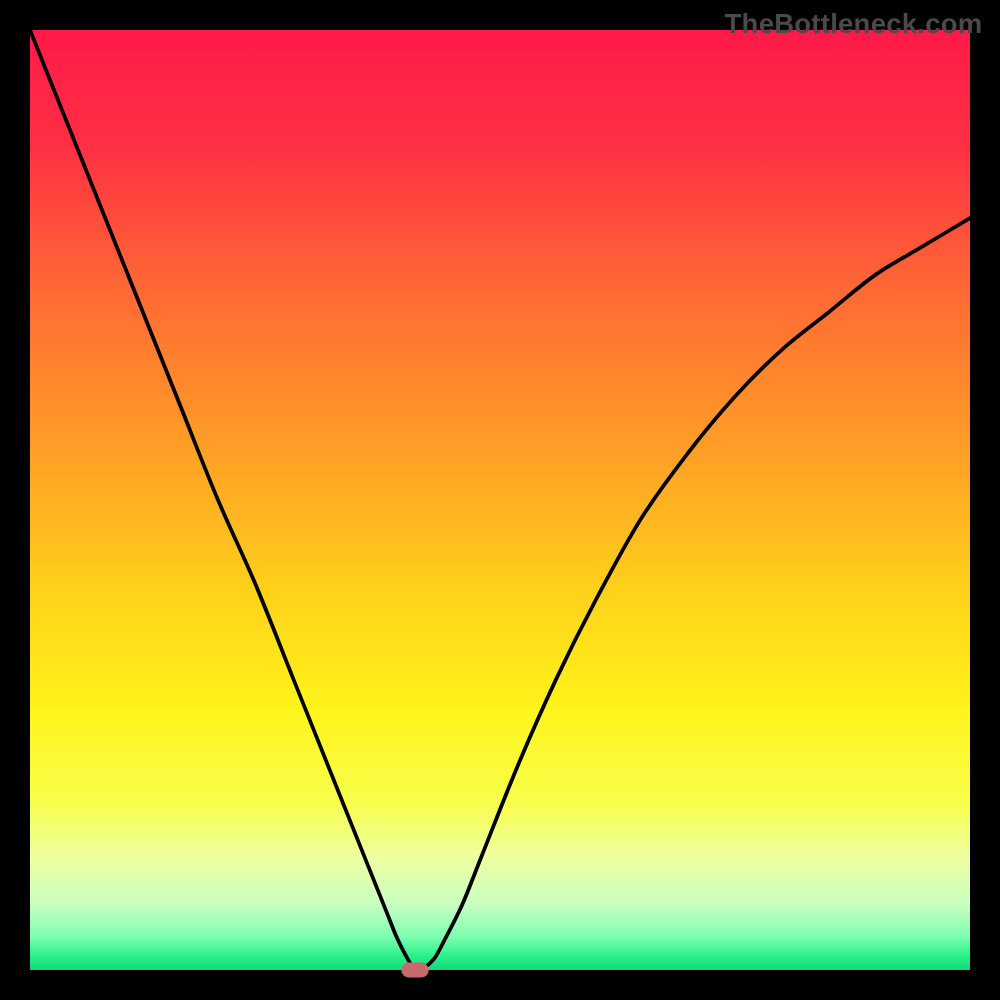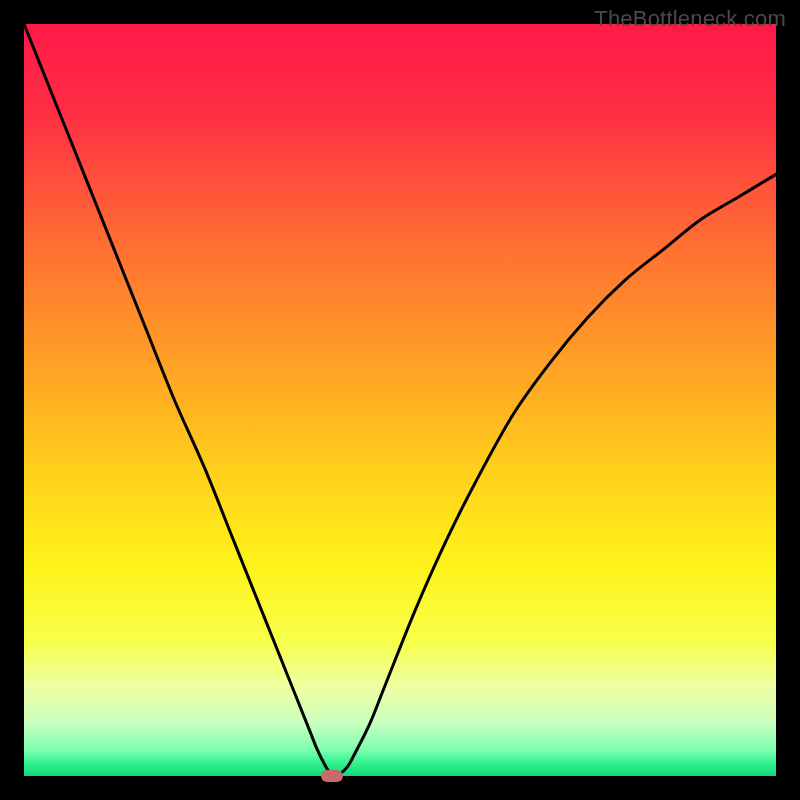--- a/index.html
+++ b/index.html
@@ -33,21 +33,21 @@
     height: 100%;
   }
   .watermark {
     position: absolute;
     top: 6px;
     right: 14px;
     color: #4a4a4a;
     font-family: Arial, Helvetica, sans-serif;
     font-size: 22px;
     letter-spacing: 0.2px;
-    font-weight: 400;
+    font-weight: 700;
     text-align: right;
   }
   .curve {
     position: absolute;
     left: 0;
     top: 0;
     width: 100%;
     height: 100%;
     pointer-events: none;
   }

